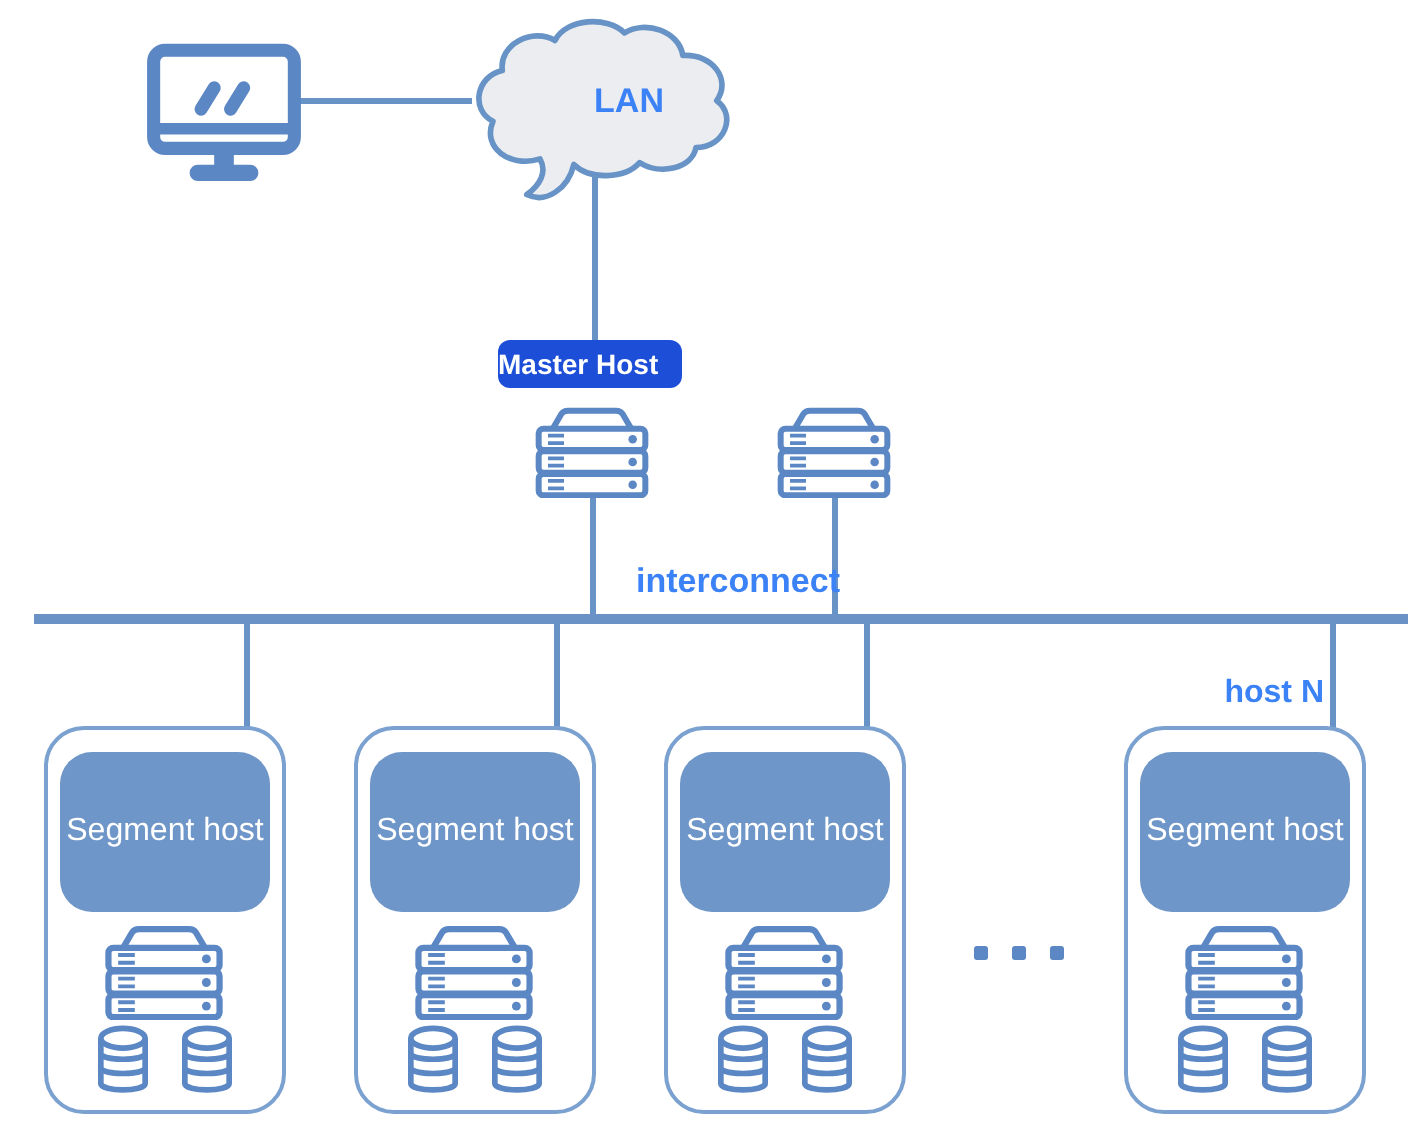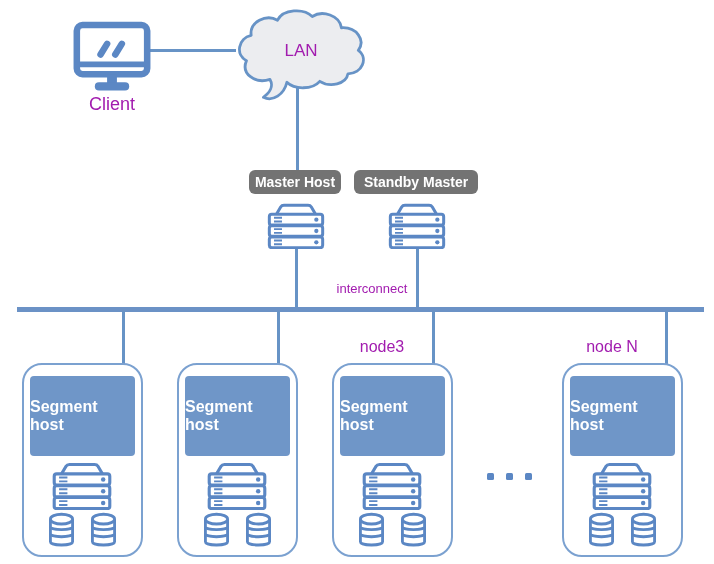--- a/index.html
+++ b/index.html
@@ -1,46 +1,46 @@
 <!DOCTYPE html>
 <html><head>
 <meta charset="utf-8">
 <style>
   html,body{margin:0;padding:0;background:#ffffff;}
   .stage{
     position:relative;width:714px;height:564px;background:#ffffff;
     font-family:"Liberation Sans", sans-serif;overflow:hidden;
   }
   .lbl{
-    position:absolute;color:#a21caf;font-weight:normal;text-align:center;
+    position:absolute;color:#3b82f6;font-weight:bold;text-align:right;
     white-space:nowrap;
   }
   .hline,.vline{position:absolute;background:#6793c6;}
   .bus{position:absolute;left:17px;top:307px;width:687px;height:5px;background:#6b92c6;}
   .badge{
-    position:absolute;background:#737373;color:#ffffff;font-weight:bold;
-    font-size:14px;text-align:center;border-radius:6px;line-height:24px;height:24px;
+    position:absolute;background:#1d4ed8;color:#ffffff;font-weight:bold;
+    font-size:14px;text-align:left;border-radius:6px;line-height:24px;height:24px;
   }
   .node-box{
     position:absolute;top:363px;width:121px;height:194px;background:#ffffff;
     border:2.5px solid #7ba1d0;border-radius:20px;box-sizing:border-box;
   }
   .seg-badge{
     position:absolute;left:6px;top:11px;width:105px;height:80px;
-    background:#6f96c8;border-radius:4px;color:#ffffff;font-weight:bold;
+    background:#6f96c8;border-radius:16px;color:#ffffff;font-weight:normal;
     font-size:16px;display:flex;align-items:center;justify-content:center;
   }
   .node-server{position:absolute;left:21px;top:95px;}
   .node-dbs{position:absolute;left:0;top:147px;width:116px;display:flex;justify-content:center;gap:9px;}
   .node-lbl{position:absolute;top:338px;width:100px;font-size:16px;}
   .dots{position:absolute;left:487px;top:473px;display:flex;gap:12px;}
   .dots span{width:7px;height:7px;background:#5b87c4;border-radius:1.5px;display:block;}
   .defs-svg{position:absolute;width:0;height:0;}
   .cloud-svg{position:absolute;left:228px;top:8px;}
-  .interconnect-lbl{left:312px;top:281px;width:120px;font-size:13px;}
+  .interconnect-lbl{left:300px;top:281px;width:120px;font-size:17px;}
 </style>
 </head>
 <body>
 
 <div class="stage">
 
   <svg class="defs-svg" aria-hidden="true">
     <defs>
       <symbol id="sym-monitor" viewBox="0 0 100 88">
         <rect x="7" y="5" width="86" height="60" rx="7" fill="#ffffff" stroke="#5b87c4" stroke-width="8"></rect>
@@ -84,32 +84,30 @@
   <div class="vline" style="left:416px;top:246px;width:3px;height:62px"></div>
   <div class="bus"></div>
   <div class="vline" style="left:122px;top:311px;width:3px;height:53px"></div>
   <div class="vline" style="left:277px;top:311px;width:3px;height:53px"></div>
   <div class="vline" style="left:432px;top:311px;width:3px;height:53px"></div>
   <div class="vline" style="left:665px;top:311px;width:3px;height:53px"></div>
 
   <svg style="position:absolute;left:71px;top:21px" width="82" height="72" viewBox="0 0 100 88">
       <use href="#sym-monitor"></use>
     </svg>
-  <div class="lbl" style="left:72px;top:94px;width:80px;font-size:18px">Client</div>
 
   <svg class="cloud-svg" width="146" height="94" viewBox="0 0 150 100">
     <path d="M42 76 C26 81 11 70 17 56 C5 50 8 32 22 29 C20 15 38 6 50 13
              C56 1 78 0 87 9 C98 2 116 8 118 21 C134 20 144 34 136 45
              C147 53 140 70 125 70 C123 81 106 85 95 78 C87 87 68 87 60 79
              C57 92 45 100 35 95 C42 90 46 83 42 76 Z" fill="#ecedf0" stroke="#6793c6" stroke-width="3" stroke-linejoin="round"></path>
   </svg>
   <div class="lbl" style="left:270px;top:41px;width:62px;font-size:17px">LAN</div>
 
   <div class="badge" style="left:249px;top:170px;width:92px">Master Host</div>
-  <div class="badge" style="left:354px;top:170px;width:124px">Standby Master</div>
   <svg style="position:absolute;left:262px;top:201px" width="68" height="48" viewBox="0 0 100 72">
       <use href="#sym-server"></use>
     </svg>
   <svg style="position:absolute;left:383px;top:201px" width="68" height="48" viewBox="0 0 100 72">
       <use href="#sym-server"></use>
     </svg>
 
   <div class="lbl interconnect-lbl">interconnect</div>
 
   <div class="node-box" style="left:22px">
@@ -135,21 +133,20 @@
     <div class="node-dbs">
       <svg width="33" height="38" viewBox="0 0 40 48">
           <use href="#sym-db"></use>
         </svg>
       <svg width="33" height="38" viewBox="0 0 40 48">
           <use href="#sym-db"></use>
         </svg>
     </div>
   </div>
 
-  <div class="lbl node-lbl" style="left:332px">node3</div>
   <div class="node-box" style="left:332px">
     <div class="seg-badge">Segment host</div>
     <svg class="node-server" width="74" height="50" viewBox="0 0 100 72">
         <use href="#sym-server"></use>
       </svg>
     <div class="node-dbs">
       <svg width="33" height="38" viewBox="0 0 40 48">
           <use href="#sym-db"></use>
         </svg>
       <svg width="33" height="38" viewBox="0 0 40 48">
@@ -157,21 +154,21 @@
         </svg>
     </div>
   </div>
 
   <div class="dots">
     <span></span>
     <span></span>
     <span></span>
   </div>
 
-  <div class="lbl node-lbl" style="left:562px">node N</div>
+  <div class="lbl node-lbl" style="left:562px">host N</div>
   <div class="node-box" style="left:562px">
     <div class="seg-badge">Segment host</div>
     <svg class="node-server" width="74" height="50" viewBox="0 0 100 72">
         <use href="#sym-server"></use>
       </svg>
     <div class="node-dbs">
       <svg width="33" height="38" viewBox="0 0 40 48">
           <use href="#sym-db"></use>
         </svg>
       <svg width="33" height="38" viewBox="0 0 40 48">

